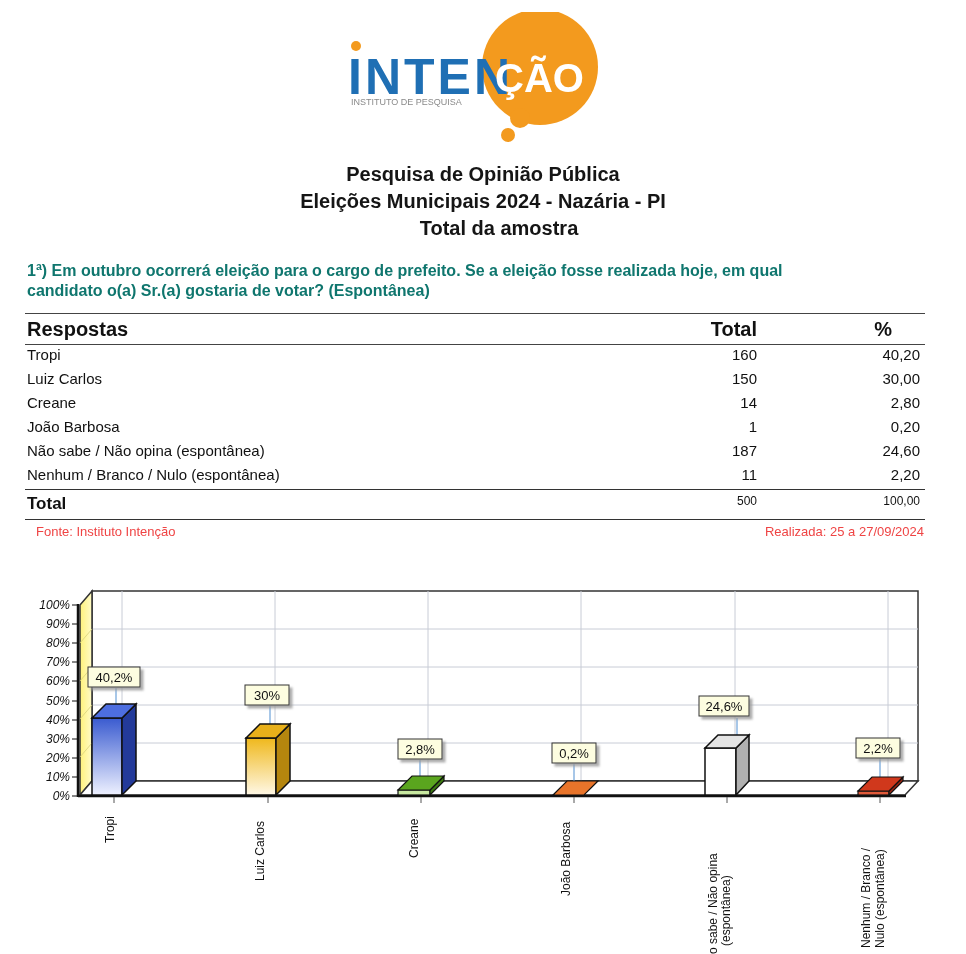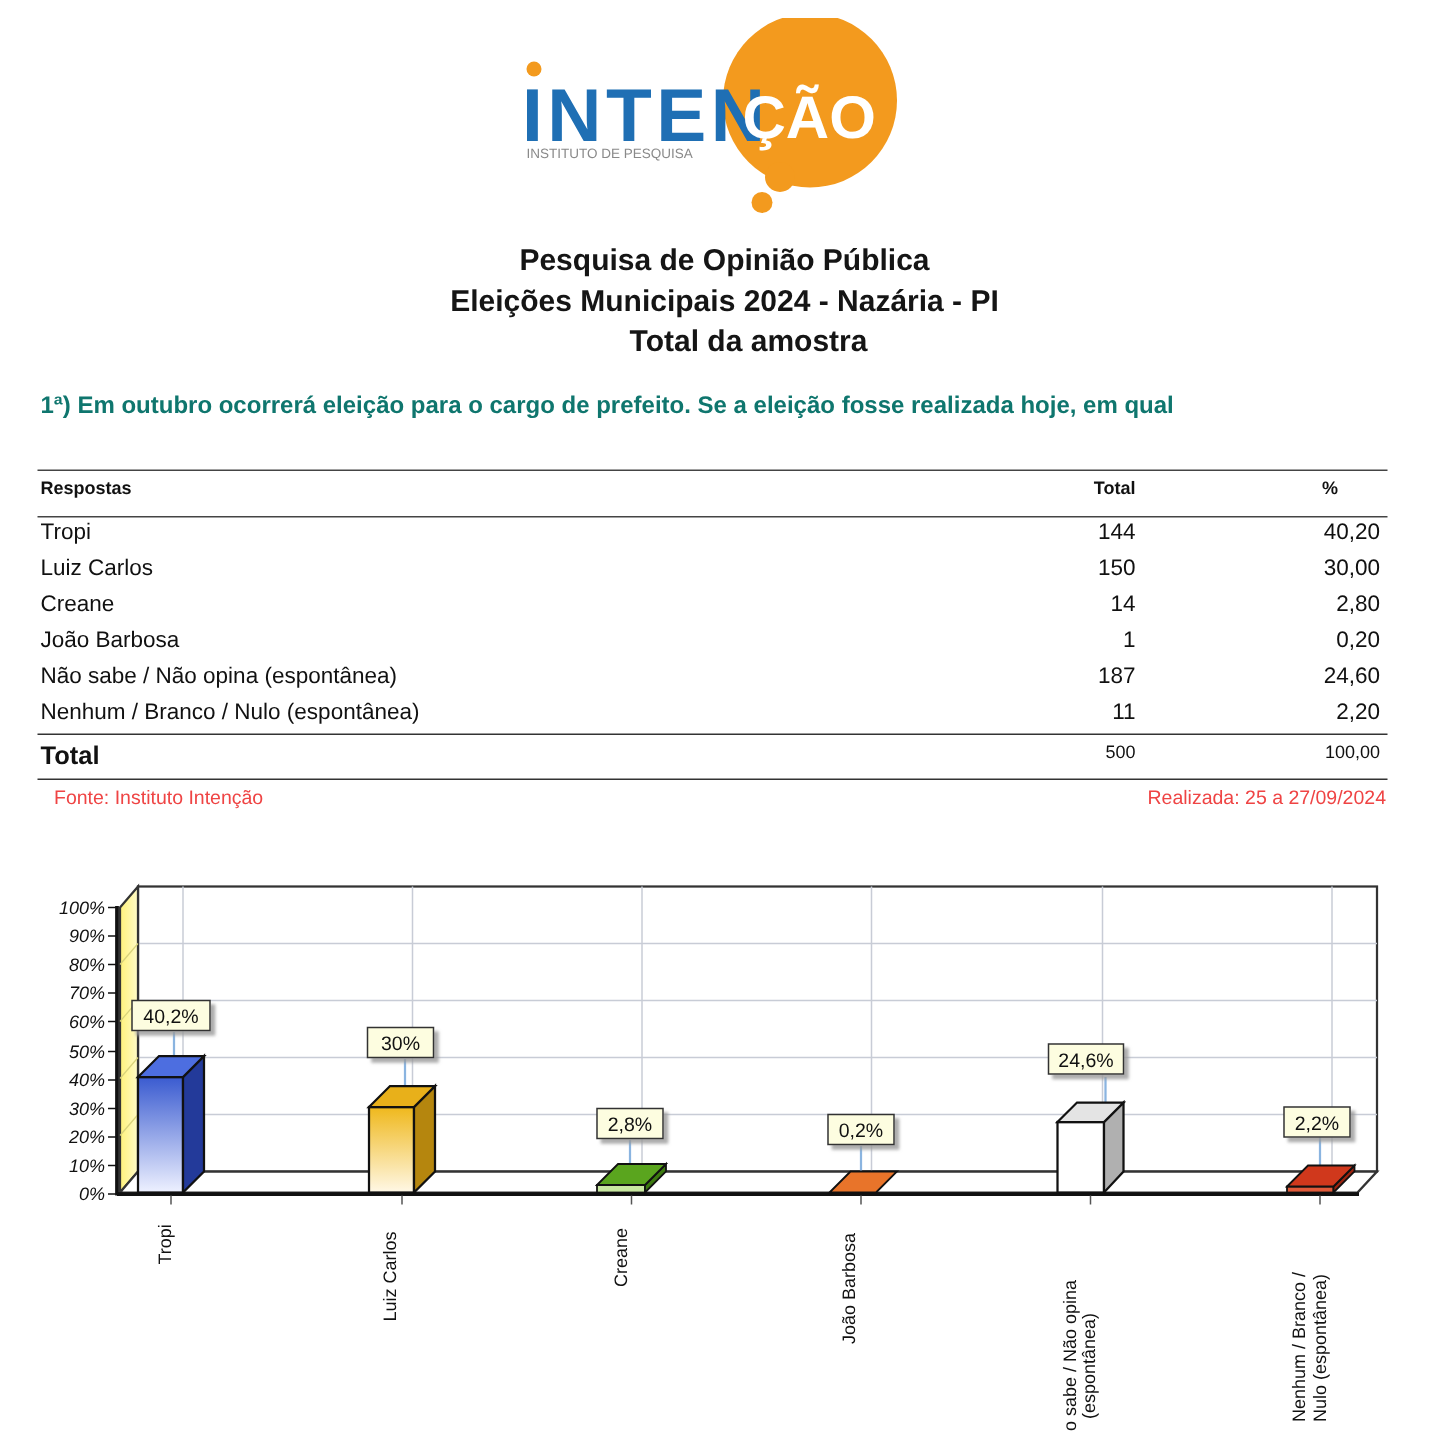--- a/index.html
+++ b/index.html
@@ -7,21 +7,21 @@
   .abs { position:absolute; }
   .logo { left:345px; top:12px; width:270px; height:135px; }
   .hdr { left:0; width:966px; text-align:center; font-weight:bold; font-size:20px; color:#151515; }
   .question { left:27px; top:261px; width:900px; font-weight:bold; font-size:16px; line-height:20px; color:#0f766e; }
   .rule { left:25px; width:900px; height:0; border-top:1px solid #444; }
   .rule.thick { border-top:1.5px solid #333; }
   .row { left:27px; width:893px; height:24px; font-size:15px; }
   .row .lbl { position:absolute; left:0; top:0; }
   .row .tot { position:absolute; right:163px; top:0; text-align:right; }
   .row .pct { position:absolute; right:0; top:0; text-align:right; }
-  .row.head { font-weight:bold; font-size:12px; }
+  .row.head { font-weight:bold; font-size:20px; }
   .row.total { font-weight:bold; font-size:17px; }
   .row.total .tot, .row.total .pct { font-weight:normal; font-size:12px; }
   .foot { font-size:13px; color:#ef4444; }
   svg text { font-family:"Liberation Sans", sans-serif; }
 </style>
 </head>
 <body>
 
 <div class="abs logo">
   <svg width="270" height="135" viewBox="0 0 270 135">
@@ -34,33 +34,34 @@
     <text x="6" y="93" font-size="9" fill="#8a8a8a">INSTITUTO DE PESQUISA</text>
   </svg>
 </div>
 
 <div class="abs hdr" style="top:163px;">Pesquisa de Opinião Pública</div>
 <div class="abs hdr" style="top:190px;">Eleições Municipais 2024 - Nazária - PI</div>
 <div class="abs hdr" style="top:217px;margin-left:16px;">Total da amostra</div>
 
 <div class="abs question">
   <div>1ª) Em outubro ocorrerá eleição para o cargo de prefeito. Se a eleição fosse realizada hoje, em qual</div>
+  <div>candidato o(a) Sr.(a) gostaria de votar? (Espontânea)</div>
 </div>
 
 <div class="abs rule" style="top:313px;"></div>
 <div class="abs row head" style="top:318px;">
   <span class="lbl">Respostas</span>
   <span class="tot">Total</span>
   <span class="pct" style="right:28px;">%</span>
 </div>
 <div class="abs rule" style="top:344px;"></div>
 
 <div class="abs row" style="top:346px;">
   <span class="lbl">Tropi</span>
-  <span class="tot">144</span>
+  <span class="tot">160</span>
   <span class="pct">40,20</span>
 </div>
 <div class="abs row" style="top:370px;">
   <span class="lbl">Luiz Carlos</span>
   <span class="tot">150</span>
   <span class="pct">30,00</span>
 </div>
 <div class="abs row" style="top:394px;">
   <span class="lbl">Creane</span>
   <span class="tot">14</span>

